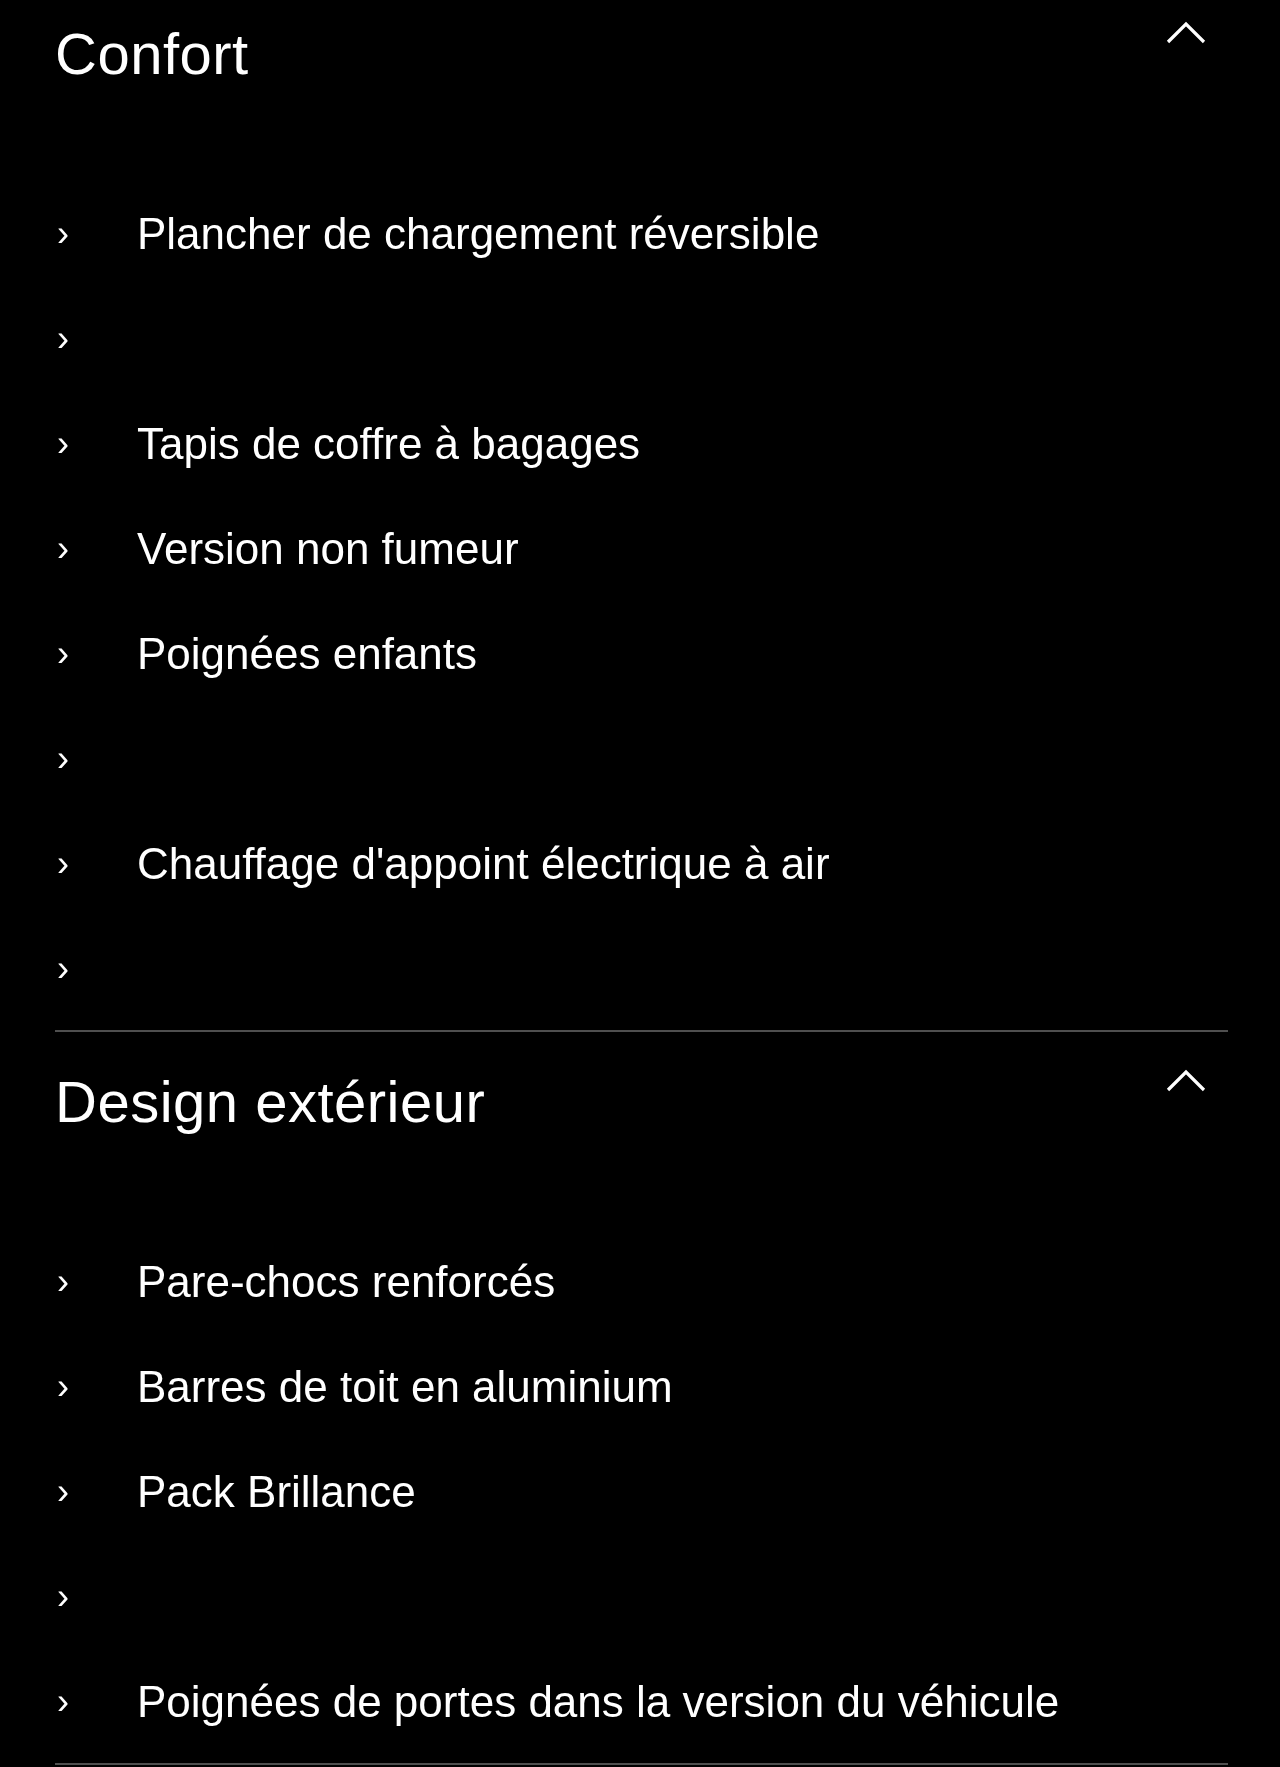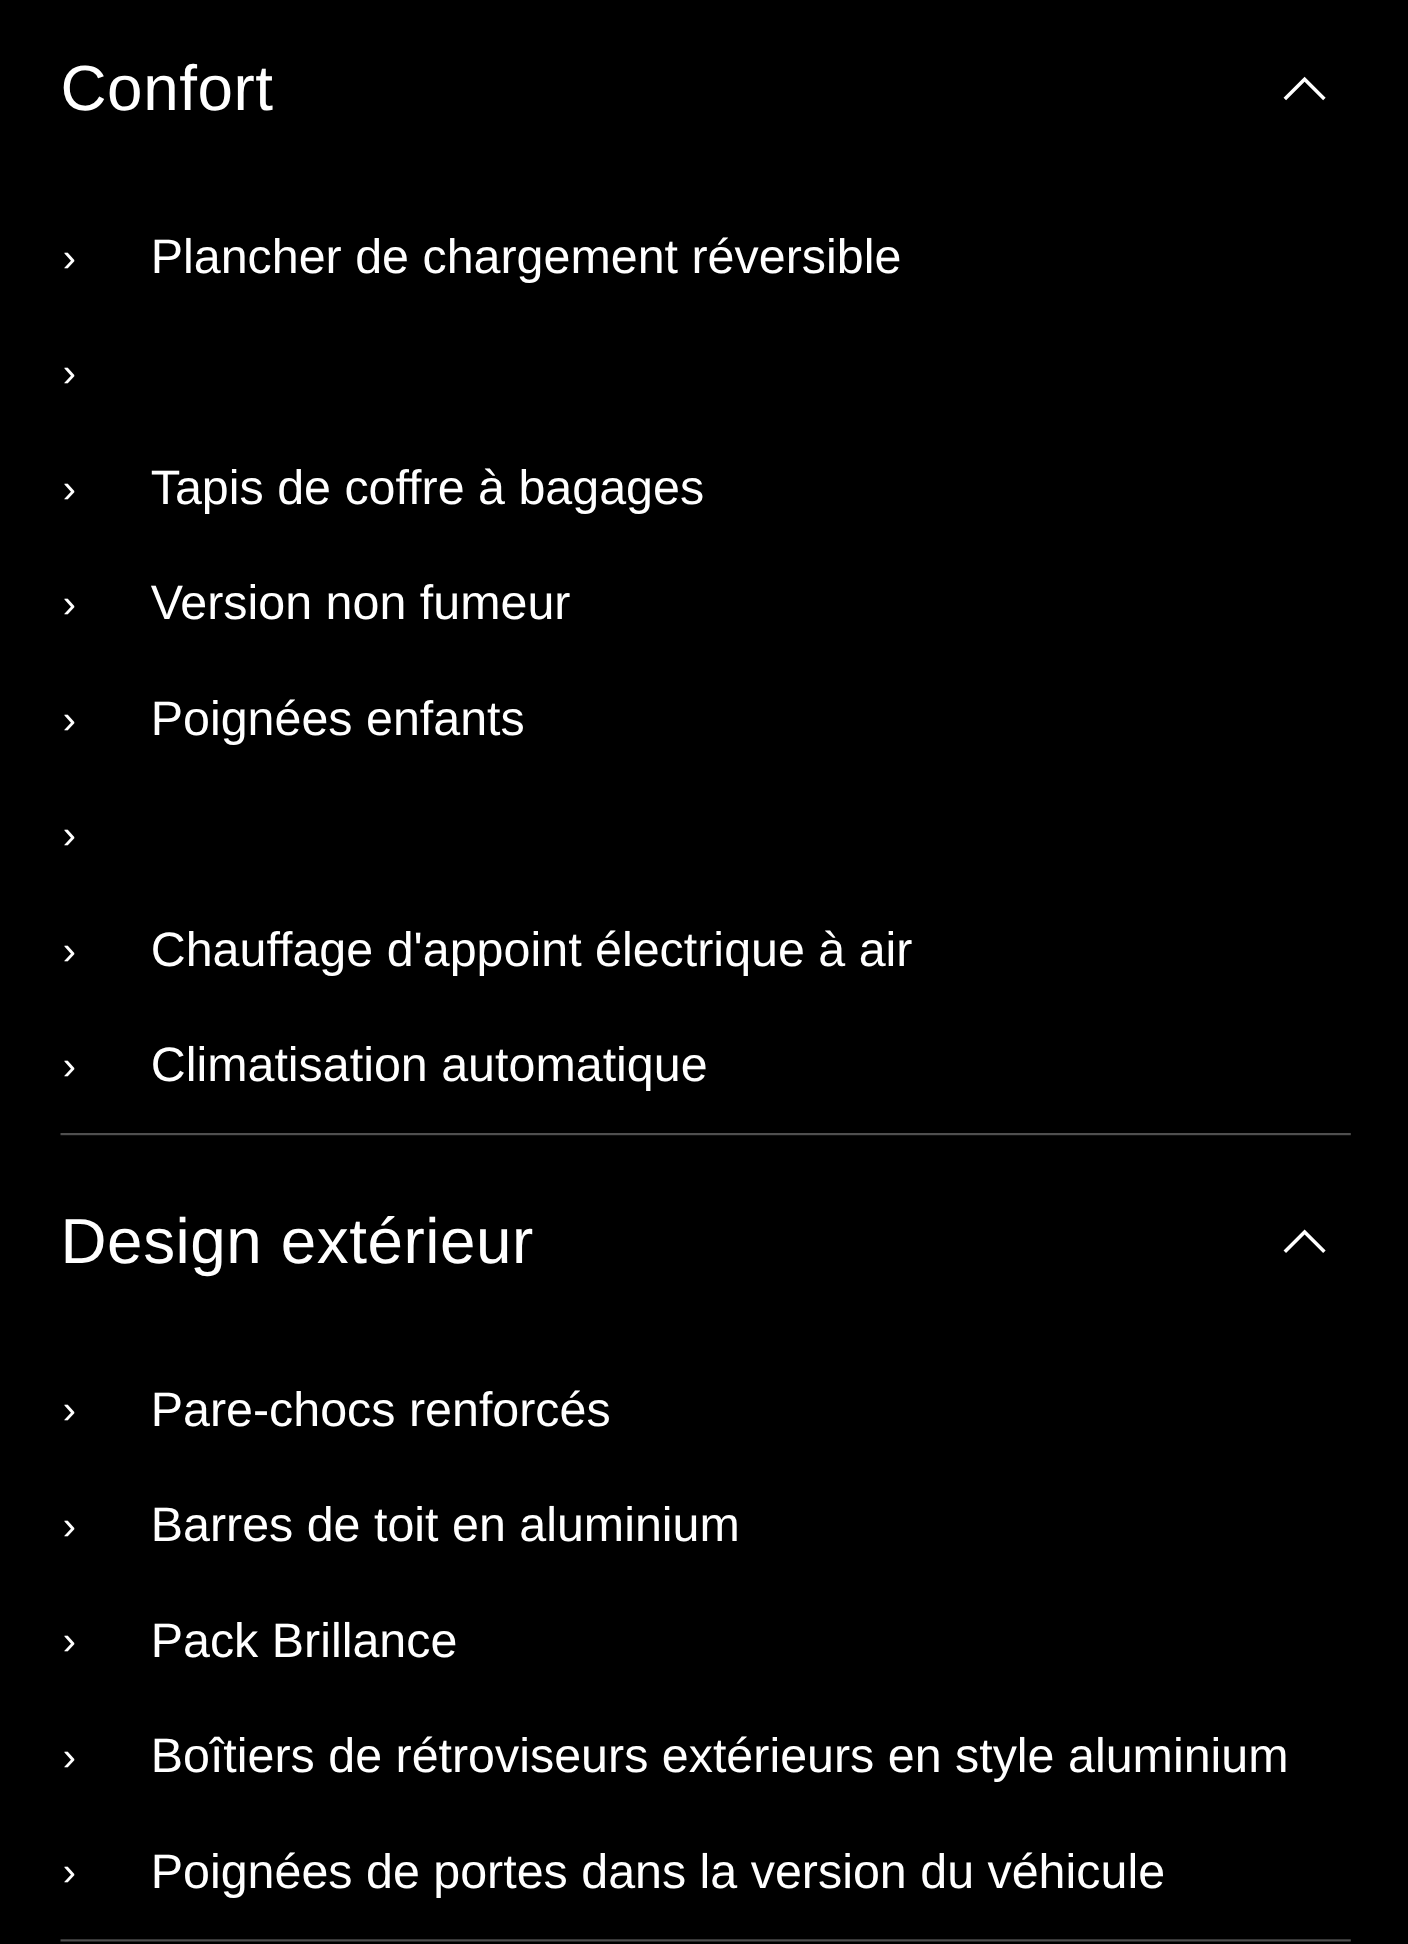--- a/index.html
+++ b/index.html
@@ -10,21 +10,21 @@
   }
   .page {
     width: 1280px;
     height: 1767px;
     background: #000000;
     padding: 20px 52px 0 55px;
     overflow: hidden;
   }
   .section-header {
     display: flex;
-    align-items: center;
+    align-items: flex-start;
     justify-content: space-between;
     height: 120px;
     cursor: pointer;
   }
   .section-title {
     font-size: 58px;
     font-weight: 400;
     letter-spacing: 0.5px;
     color: #ffffff;
     white-space: nowrap;
@@ -98,21 +98,20 @@
       </li>
       <li class="item">
         <span class="item-marker">›</span>
       </li>
       <li class="item">
         <span class="item-marker">›</span>
         <span class="item-label">Chauffage d'appoint électrique à air</span>
       </li>
       <li class="item">
         <span class="item-marker">›</span>
-        <span class="item-label">Climatisation automatique</span>
       </li>
     </ul>
     <hr class="divider">
   </div>
 
   <div class="section-gap"></div>
 
   <div class="section">
     <div class="section-header">
       <h2 class="section-title">Design extérieur</h2>
@@ -128,21 +127,20 @@
       <li class="item">
         <span class="item-marker">›</span>
         <span class="item-label">Barres de toit en aluminium</span>
       </li>
       <li class="item">
         <span class="item-marker">›</span>
         <span class="item-label">Pack Brillance</span>
       </li>
       <li class="item">
         <span class="item-marker">›</span>
-        <span class="item-label">Boîtiers de rétroviseurs extérieurs en style aluminium</span>
       </li>
       <li class="item">
         <span class="item-marker">›</span>
         <span class="item-label">Poignées de portes dans la version du véhicule</span>
       </li>
     </ul>
     <hr class="divider">
   </div>
 
 </div>

